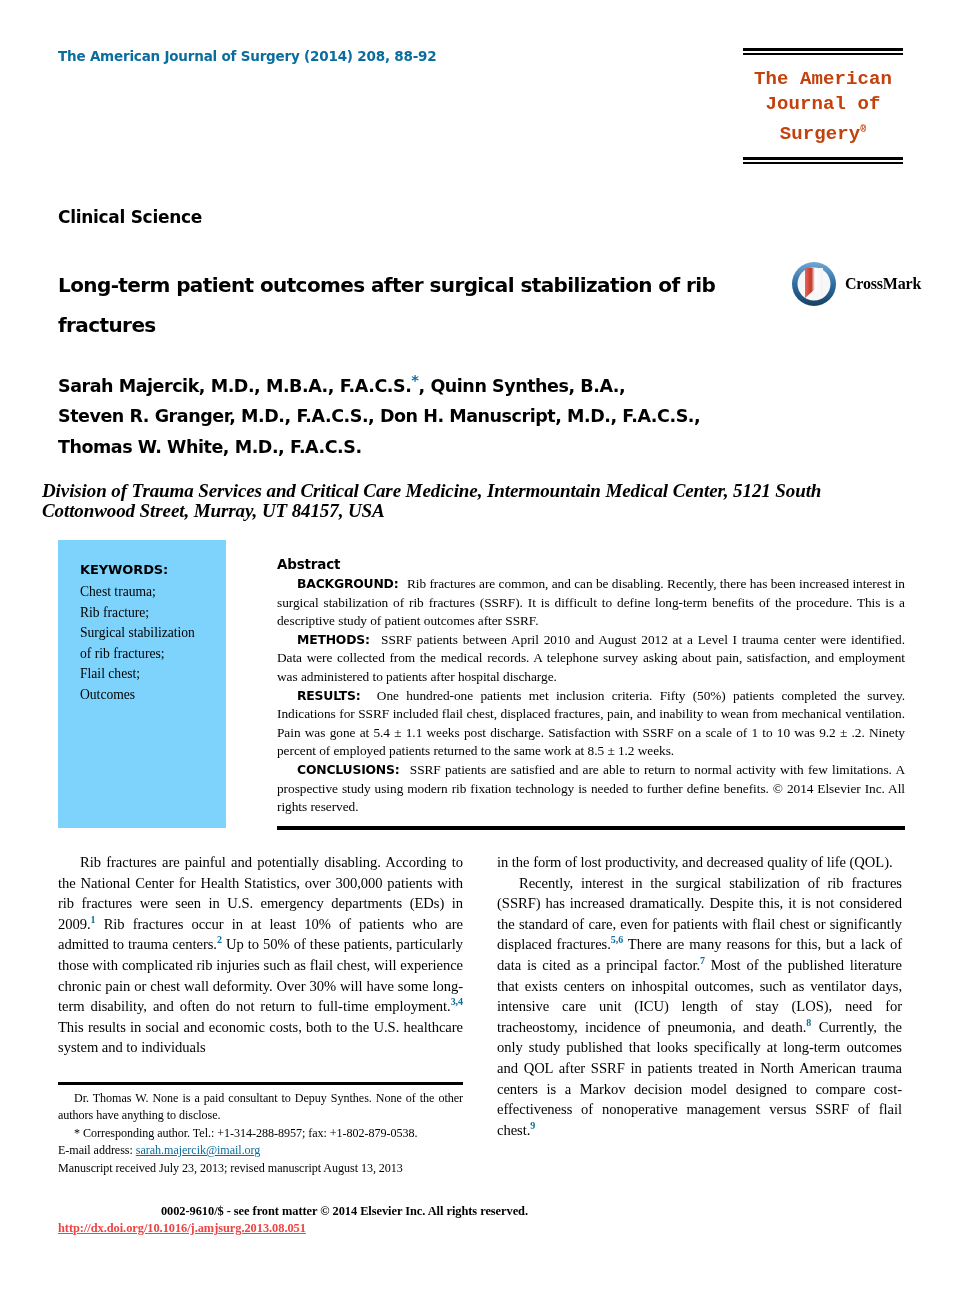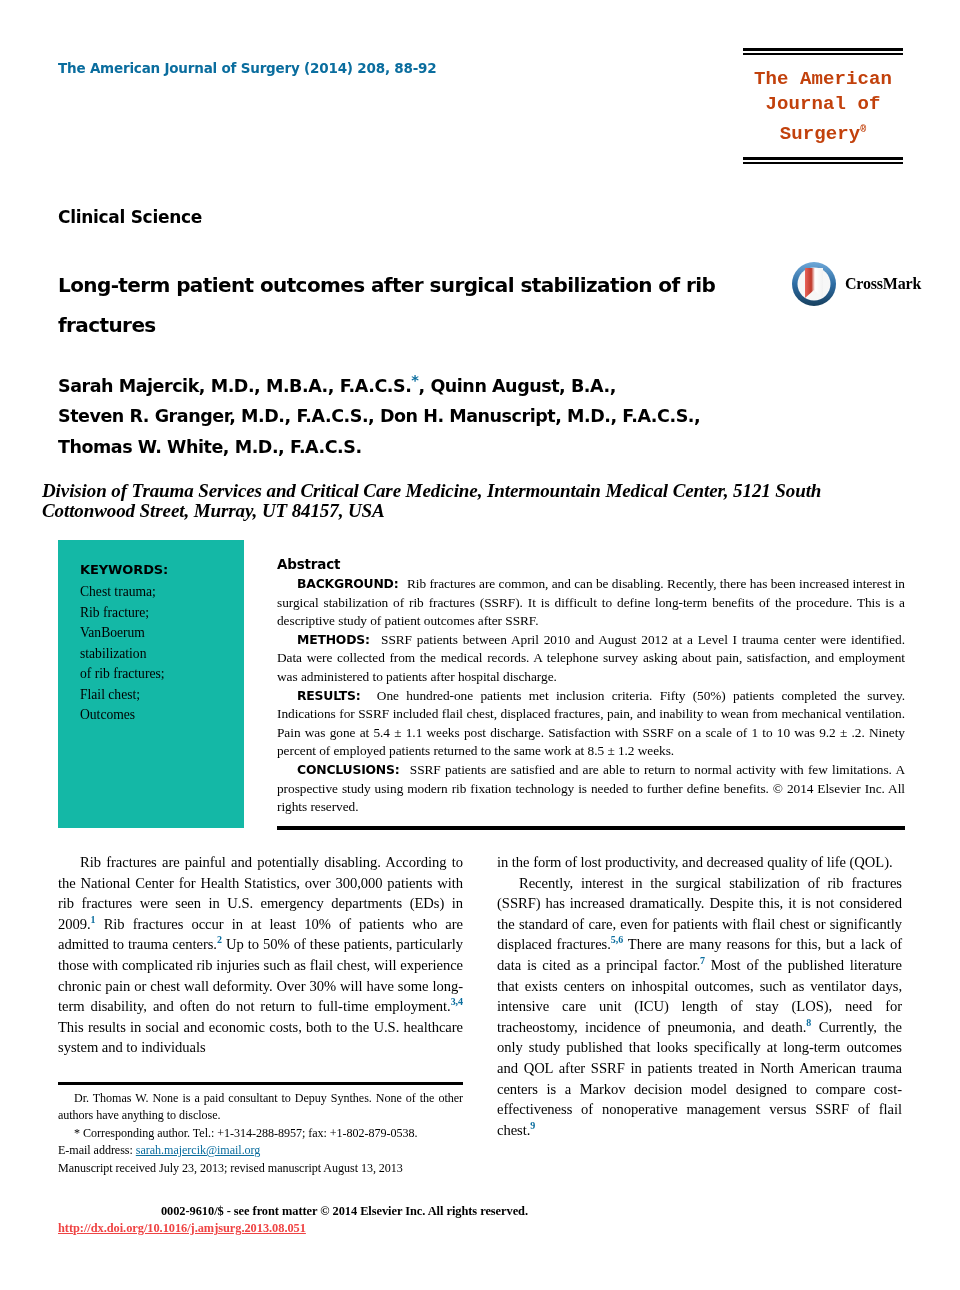--- a/index.html
+++ b/index.html
@@ -24,21 +24,21 @@
 
   
   .header {
     position: absolute;
     left: 58px; top: 48px;
     width: 845px;
     height: 120px;
   }
   .journal-ref {
     position: absolute;
-    left: 0; top: 12px;
+    left: 0; top: 0;
     font-family: "DejaVu Sans", sans-serif;
     font-weight: bold;
     font-size: 13.5px;
     letter-spacing: -0.2px;
     color: #0a6d9e;
     white-space: nowrap;
   }
   .logo-block {
     position: absolute;
     right: 0; top: 0;
@@ -132,23 +132,23 @@
     font-weight: bold;
     font-size: 19px;
     line-height: 20px;
     letter-spacing: -0.1px;
   }
 
   
   .keywords-box {
     position: absolute;
     left: 58px; top: 540px;
-    width: 186px;
+    width: 168px;
     height: 288px;
-    background: #14b8a6;
+    background: #7dd3fc;
     padding: 22px 31px 0 22px;
     box-sizing: border-box;
   }
   .kw-title {
     font-family: "DejaVu Sans", sans-serif;
     font-weight: bold;
     font-size: 13px;
     letter-spacing: -0.1px;
     margin-bottom: 5px;
   }
@@ -294,32 +294,32 @@
         </defs>
         <circle cx="24" cy="24" r="22" fill="url(#cmRing)"></circle>
         <circle cx="24" cy="24" r="16.5" fill="#f7f7f7"></circle>
         <path d="M15 8 L33 8 L33 38 L24 30 L15 38 Z" fill="url(#cmRibbon)"></path>
       </svg>
     </div>
     <div class="cm-text">CrossMark</div>
   </div>
 
   <div class="authors">
-    <span>Sarah Majercik, M.D., M.B.A., F.A.C.S.</span><sup class="star">*</sup><span>, Quinn August, B.A.,</span><br>
+    <span>Sarah Majercik, M.D., M.B.A., F.A.C.S.</span><sup class="star">*</sup><span>, Quinn Synthes, B.A.,</span><br>
     <span>Steven R. Granger, M.D., F.A.C.S., Don H. Manuscript, M.D., F.A.C.S.,</span><br>
     <span>Thomas W. White, M.D., F.A.C.S.</span>
   </div>
 
   <div class="affiliation">Division of Trauma Services and Critical Care Medicine, Intermountain Medical Center, 5121 South Cottonwood Street, Murray, UT 84157, USA</div>
 
   <div class="keywords-box">
     <div class="kw-title">KEYWORDS:</div>
     <div class="kw-item">Chest trauma;</div>
     <div class="kw-item">Rib fracture;</div>
-    <div class="kw-item">VanBoerum stabilization</div>
+    <div class="kw-item">Surgical stabilization</div>
     <div class="kw-item">of rib fractures;</div>
     <div class="kw-item">Flail chest;</div>
     <div class="kw-item">Outcomes</div>
   </div>
 
   <div class="abstract">
     <div class="abstract-title">Abstract</div>
 
     <p class="abs-para">
       <span class="abs-head">BACKGROUND:</span><span>Rib fractures are common, and can be disabling. Recently, there has been increased interest in surgical stabilization of rib fractures (SSRF). It is difficult to define long-term benefits of the procedure. This is a descriptive study of patient outcomes after SSRF.</span>

